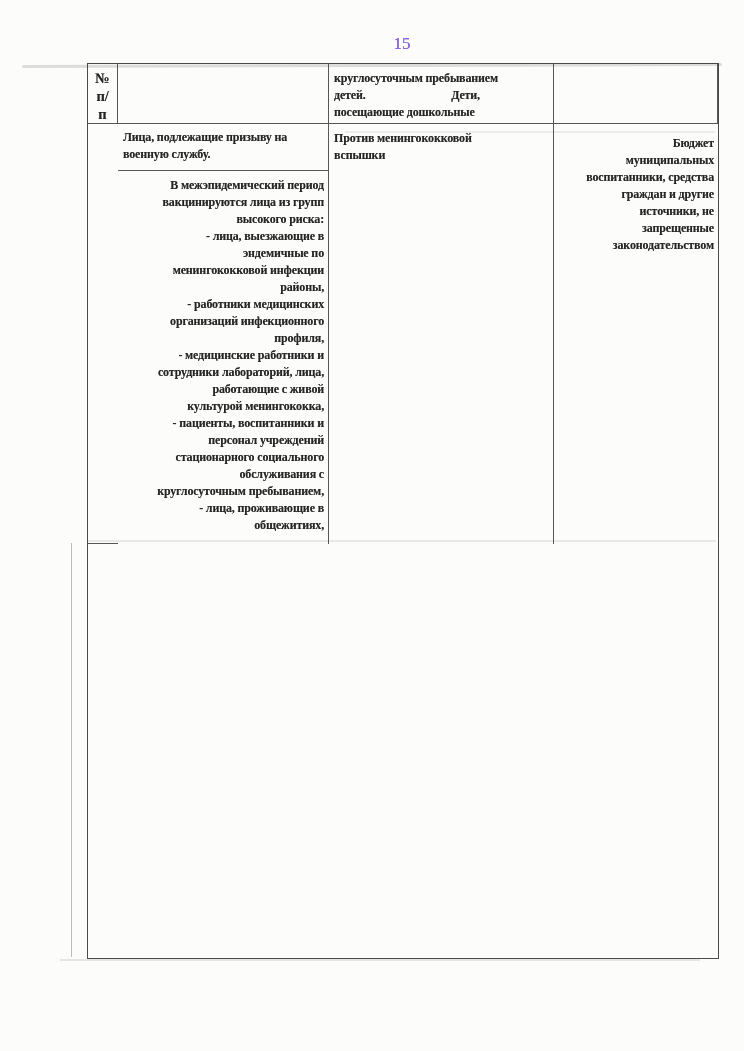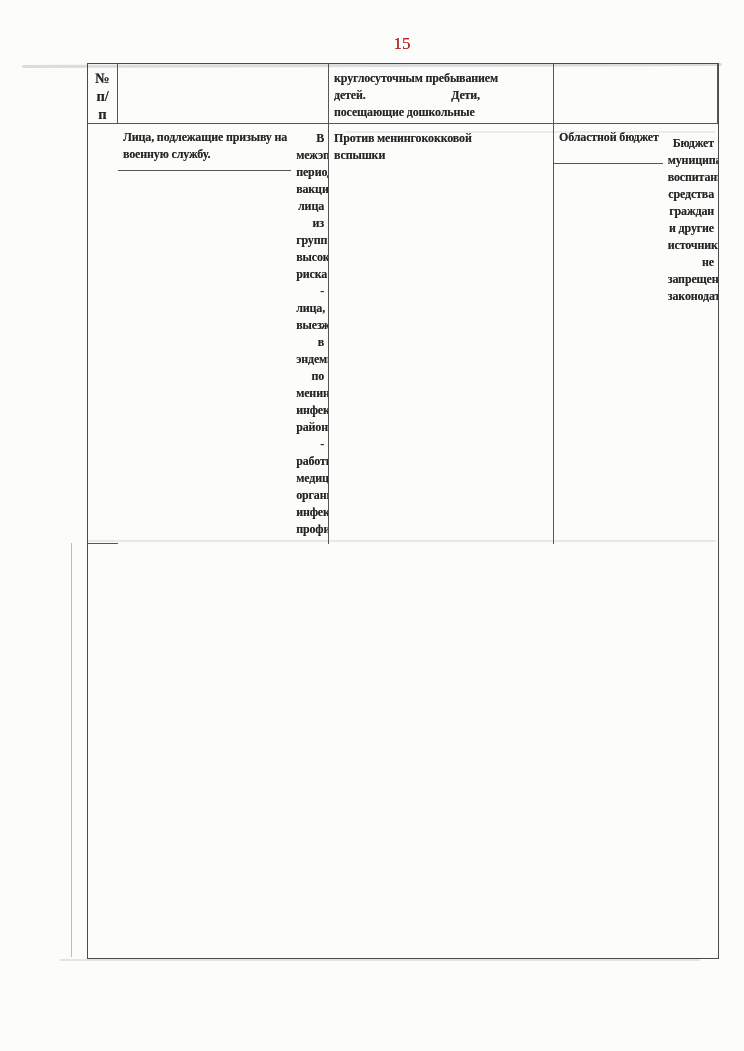--- a/index.html
+++ b/index.html
@@ -15,21 +15,21 @@
     color: #262626;
     overflow: hidden;
   }
   .page-number {
     position: absolute;
     top: 34px;
     left: 87px;
     width: 630px;
     text-align: center;
     font-size: 17px;
-    color: #b91c1c;
+    color: #8b5cf6;
     text-shadow: 0 0 0.5px rgba(40,40,40,0.55);
   }
   .doc-table {
     position: absolute;
     left: 87px;
     top: 63px;
     width: 632px;
     height: 896px;
     box-sizing: border-box;
     border: 1px solid #4b4b4b;
@@ -61,21 +61,21 @@
     font-weight: bold;
   }
   .num-cell {
     text-align: center;
     padding-left: 1px;
     padding-right: 1px;
   }
   .split {
     padding: 0;
     display: flex;
-    flex-direction: row;
+    flex-direction: column;
   }
   .split .sub {
     box-sizing: border-box;
     white-space: pre-wrap;
     overflow: hidden;
     padding: 5px 4px 0 5px;
   }
   .split .sub-top-cat {
     height: 47px;
     border-bottom: 1px solid #565656;
@@ -182,21 +182,20 @@
 персонал учреждений
 стационарного социального
 обслуживания с
 круглосуточным пребыванием,
 - лица, проживающие в
 общежитиях,</div>
   </div>
   <div class="cell body-cell b-r">Против менингококковой
 вспышки</div>
   <div class="cell body-cell split">
-    <div class="sub sub-top-fund">Областной бюджет</div>
     <div class="sub sub-main sub-main-fund">Бюджет
 муниципальных
 воспитанники, средства
 граждан и другие
 источники, не
 запрещенные
 законодательством</div>
   </div>
 
 </div>

